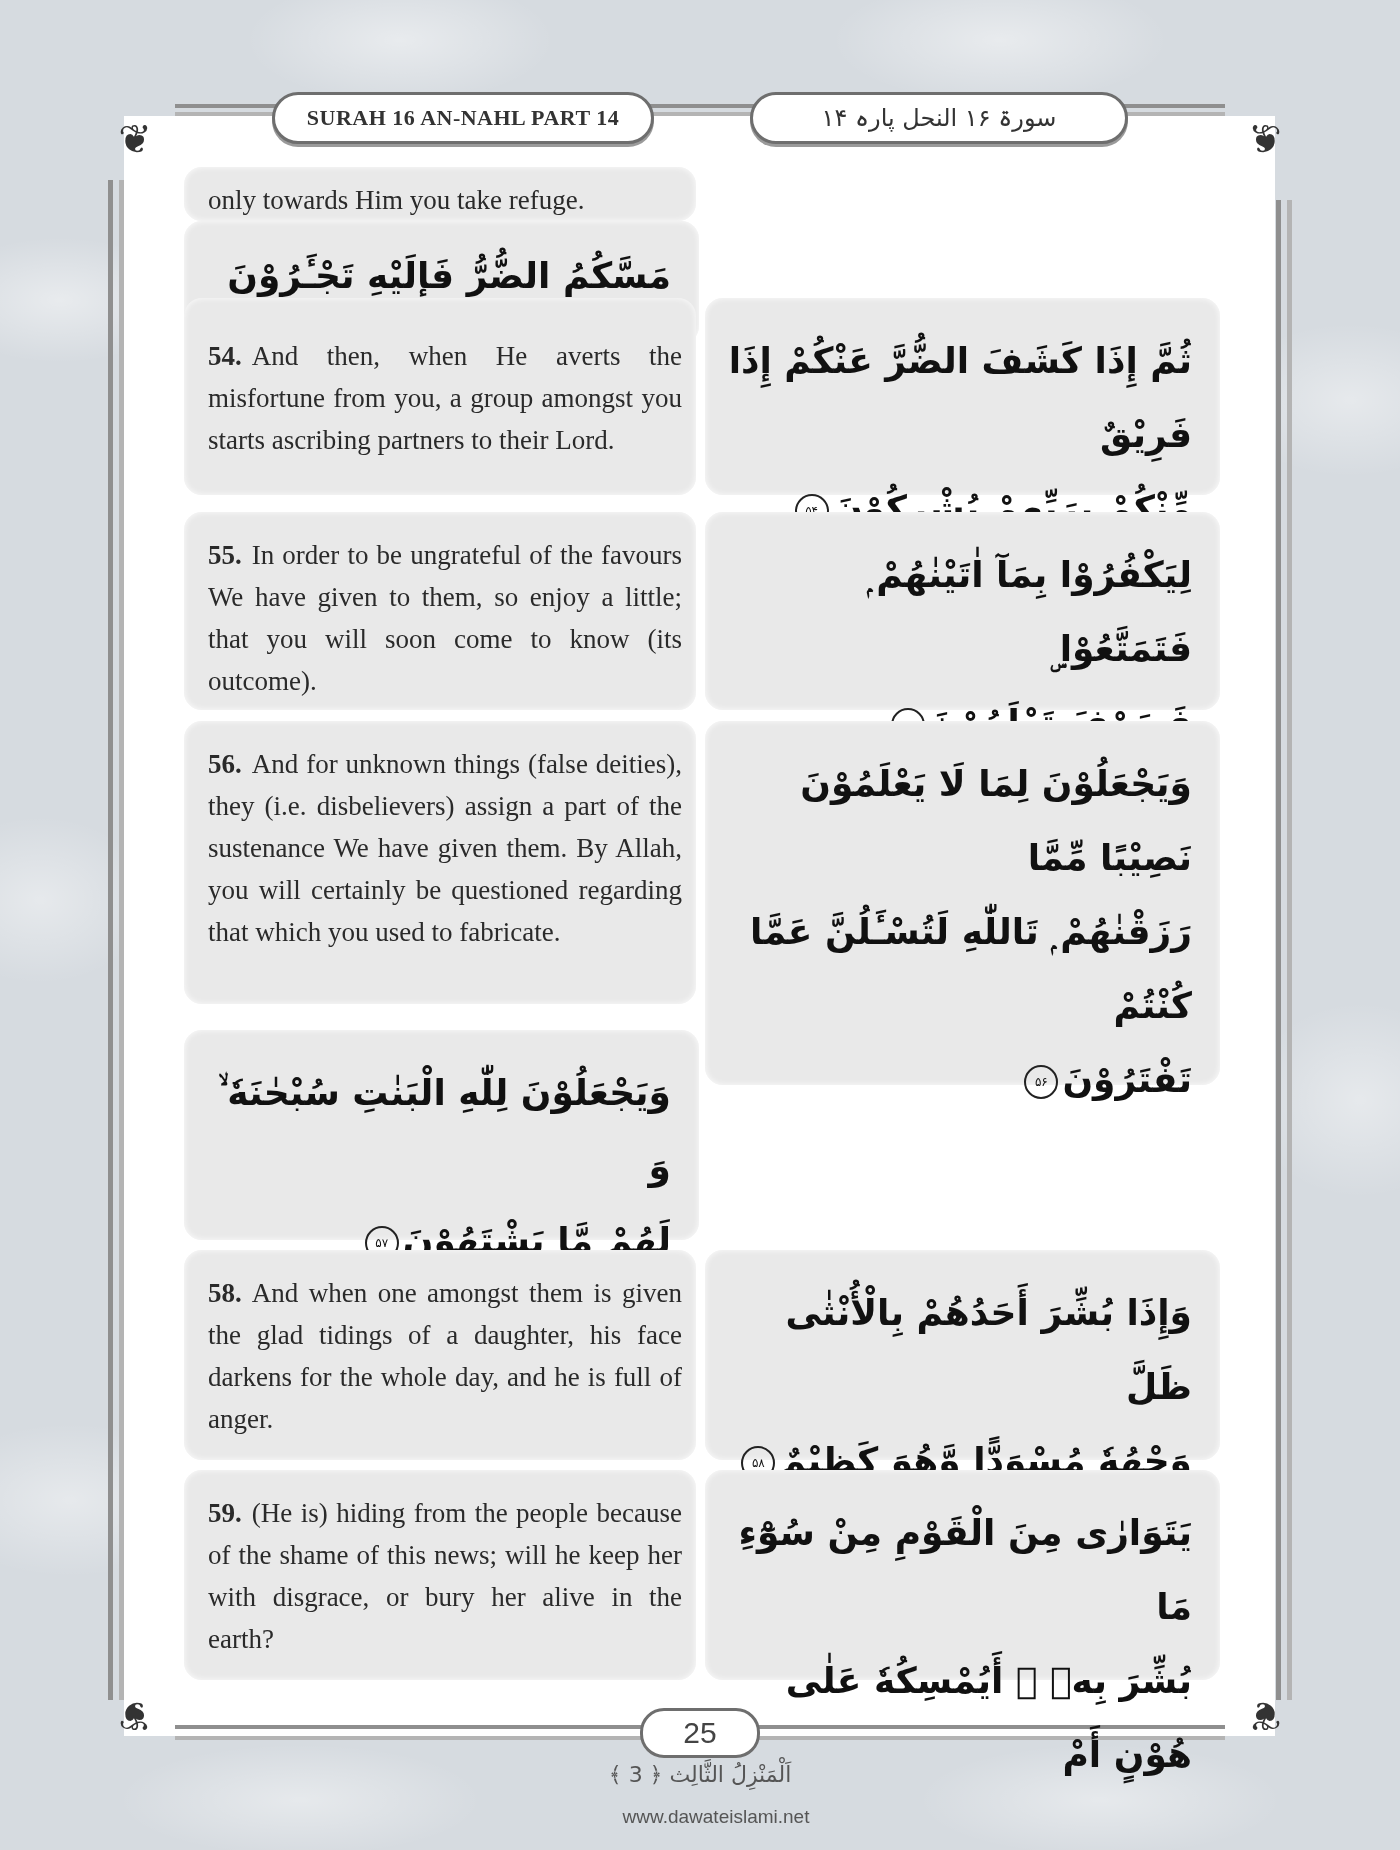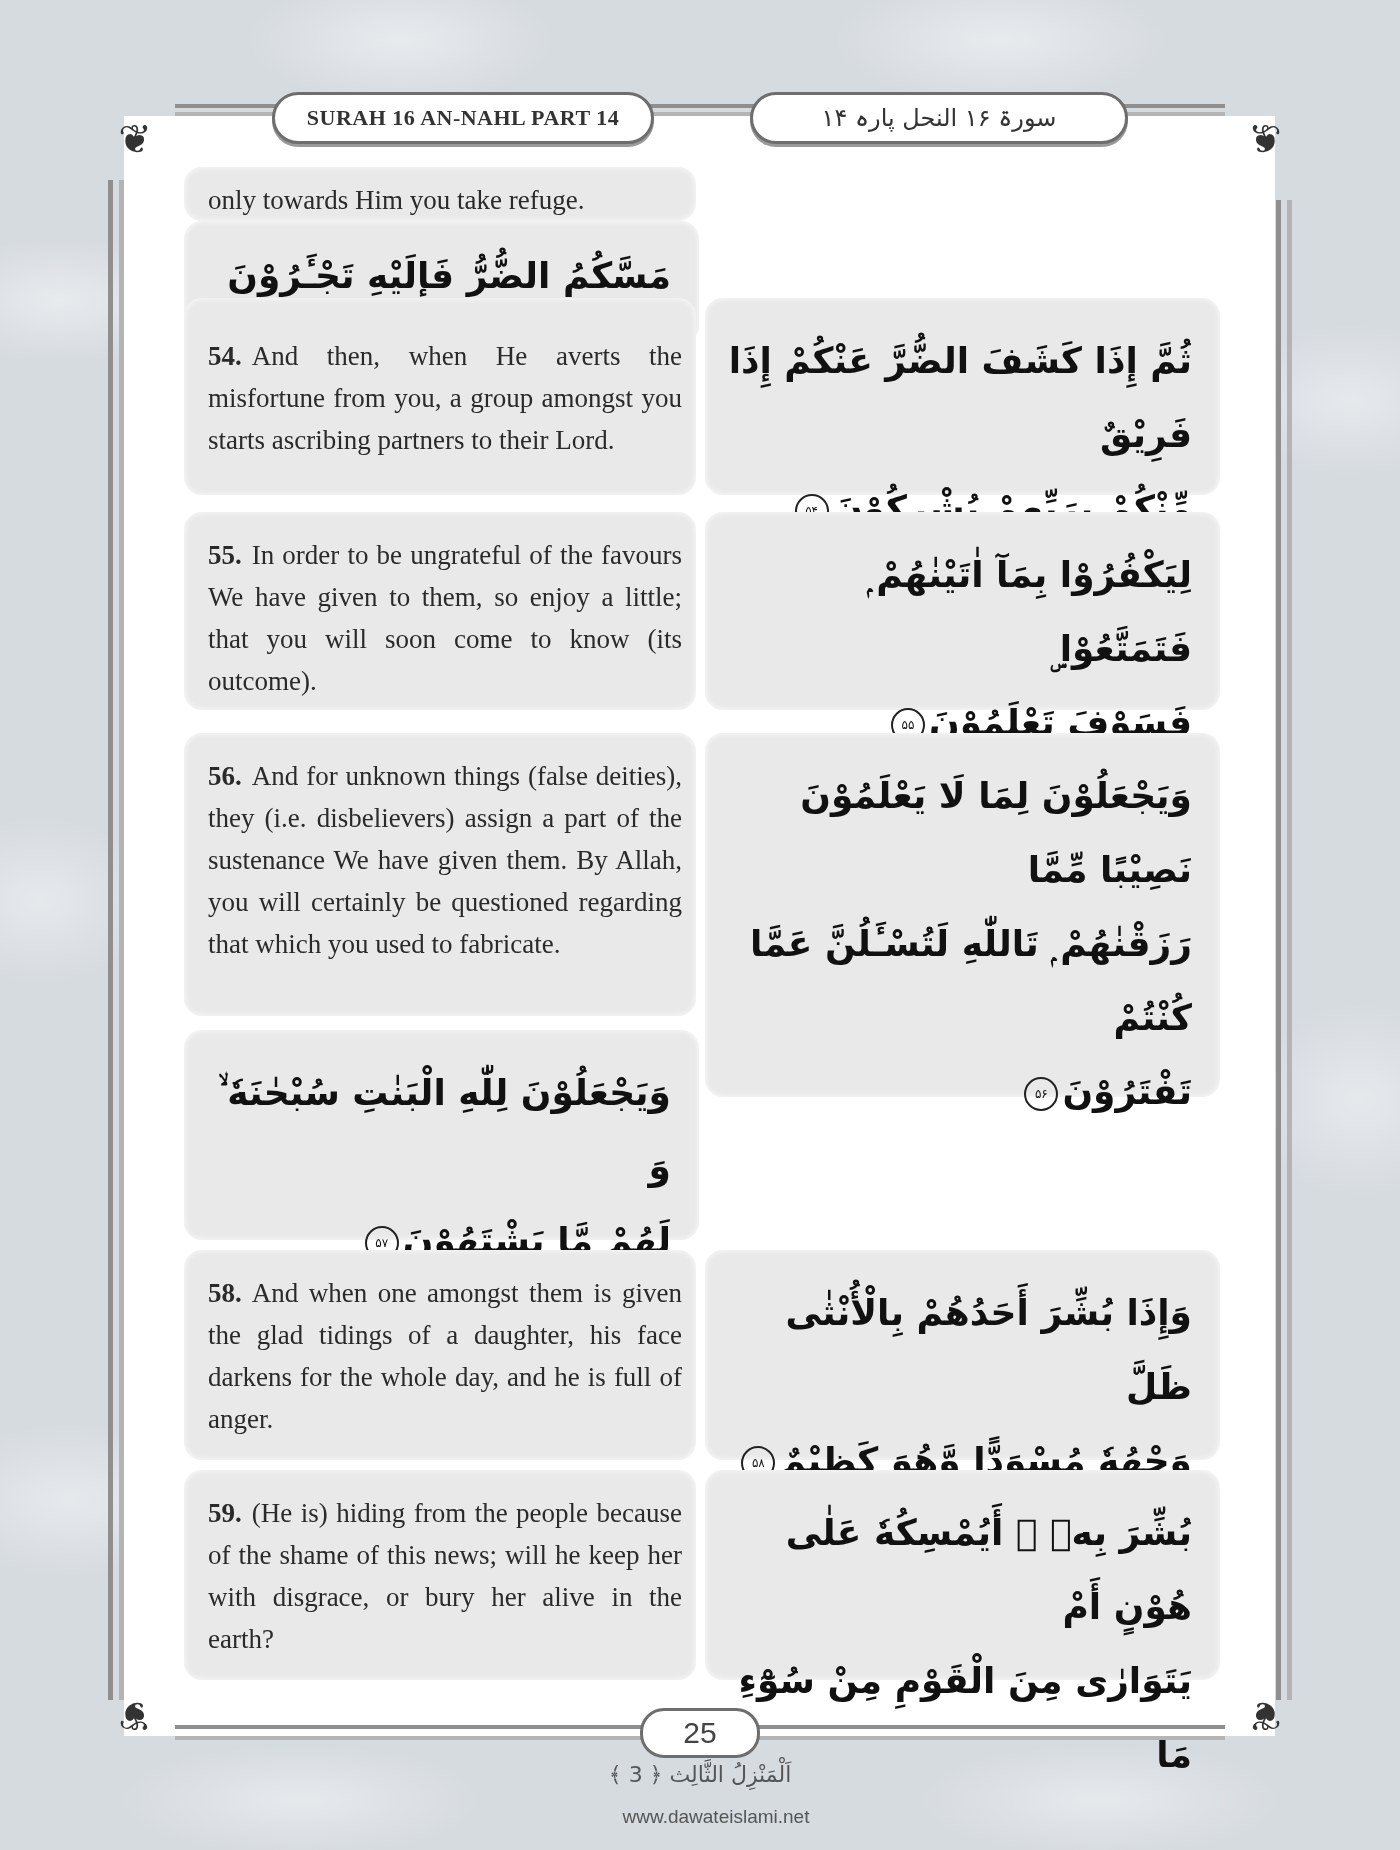--- a/index.html
+++ b/index.html
@@ -136,21 +136,21 @@
   <div class="row" style="top:345px; height:198px;">
     <div class="cell en" style="height:198px; padding-top:22px;">
       <span class="num">55.</span><span>In order to be ungrateful of the favours We have given to them, so enjoy a little; that you will soon come to know (its outcome).</span>
     </div>
     <div class="cell ar" style="height:198px; padding-top:26px;">
       <div>لِيَكْفُرُوْا بِمَآ اٰتَيْنٰهُمْ ۭ فَتَمَتَّعُوْا ۣ</div>
       <div><span>فَسَوْفَ تَعْلَمُوْنَ</span><span class="ayah-mark">۵۵</span></div>
     </div>
   </div>
 
-  <div class="row" style="top:566px; height:283px;gap:8px;">
+  <div class="row" style="top:554px; height:283px;gap:8px;">
     <div class="cell en" style="height:283px; padding-top:22px;">
       <span class="num">56.</span><span>And for unknown things (false deities), they (i.e. disbelievers) assign a part of the sustenance We have given them. By Allah, you will certainly be questioned regarding that which you used to fabricate.</span>
     </div>
     <div class="cell ar" style="height:364px; padding-top:26px;">
       <div>وَيَجْعَلُوْنَ لِمَا لَا يَعْلَمُوْنَ نَصِيْبًا مِّمَّا</div>
       <div>رَزَقْنٰهُمْ ۭ تَاللّٰهِ لَتُسْـَٔلُنَّ عَمَّا كُنْتُمْ</div>
       <div><span>تَفْتَرُوْنَ</span><span class="ayah-mark">۵۶</span></div>
     </div>
   </div>
 
@@ -169,21 +169,21 @@
       <div>وَإِذَا بُشِّرَ أَحَدُهُمْ بِالْأُنْثٰى ظَلَّ</div>
       <div><span>وَجْهُهٗ مُسْوَدًّا وَّهُوَ كَظِيْمٌ</span><span class="ayah-mark">۵۸</span></div>
     </div>
   </div>
 
   <div class="row last" style="top:1303px; height:210px;">
     <div class="cell en" style="height:210px; padding-top:22px;">
       <span class="num">59.</span><span>(He is) hiding from the people because of the shame of this news; will he keep her with disgrace, or bury her alive in the earth?</span>
     </div>
     <div class="cell ar" style="height:210px; padding-top:26px;">
+      <div>يَتَوَارٰى مِنَ الْقَوْمِ مِنْ سُوْٓءِ مَا</div>
       <div>بُشِّرَ بِهٖ ۭ أَيُمْسِكُهٗ عَلٰى هُوْنٍ أَمْ</div>
-      <div>يَتَوَارٰى مِنَ الْقَوْمِ مِنْ سُوْٓءِ مَا</div>
     </div>
   </div>
 </div>
 
 <div class="page-num">25</div>
 <div class="manzil">اَلْمَنْزِلُ الثَّالِث ﴿ 3 ﴾</div>
 <div class="url">www.dawateislami.net</div>
 
 </body></html>

